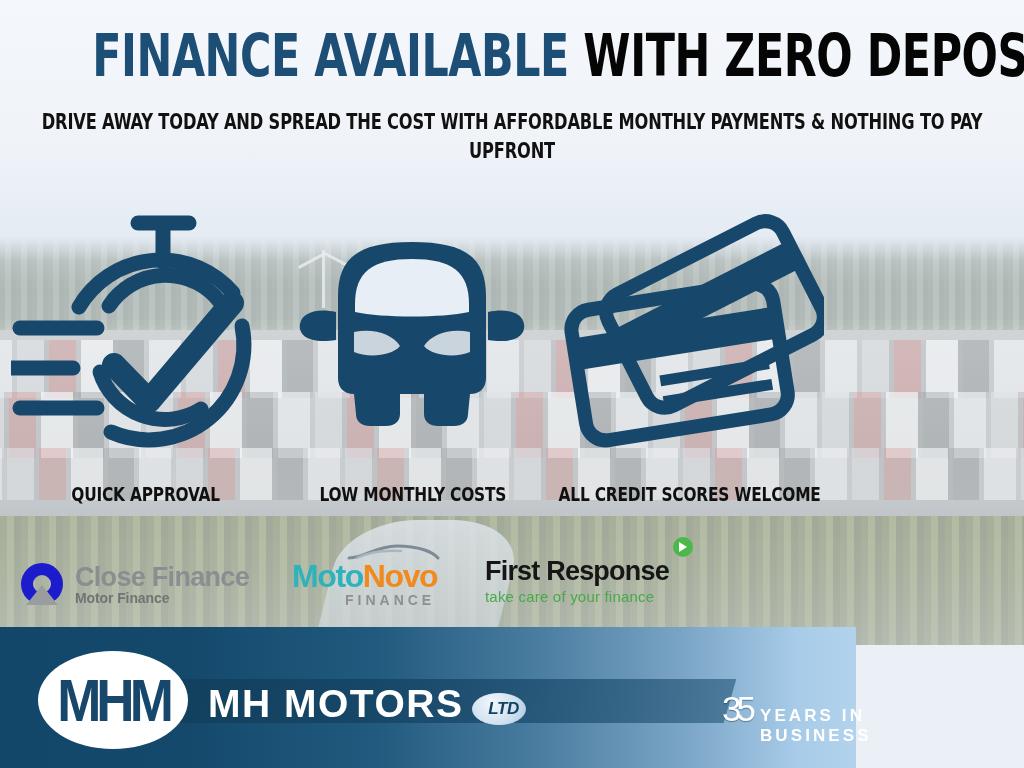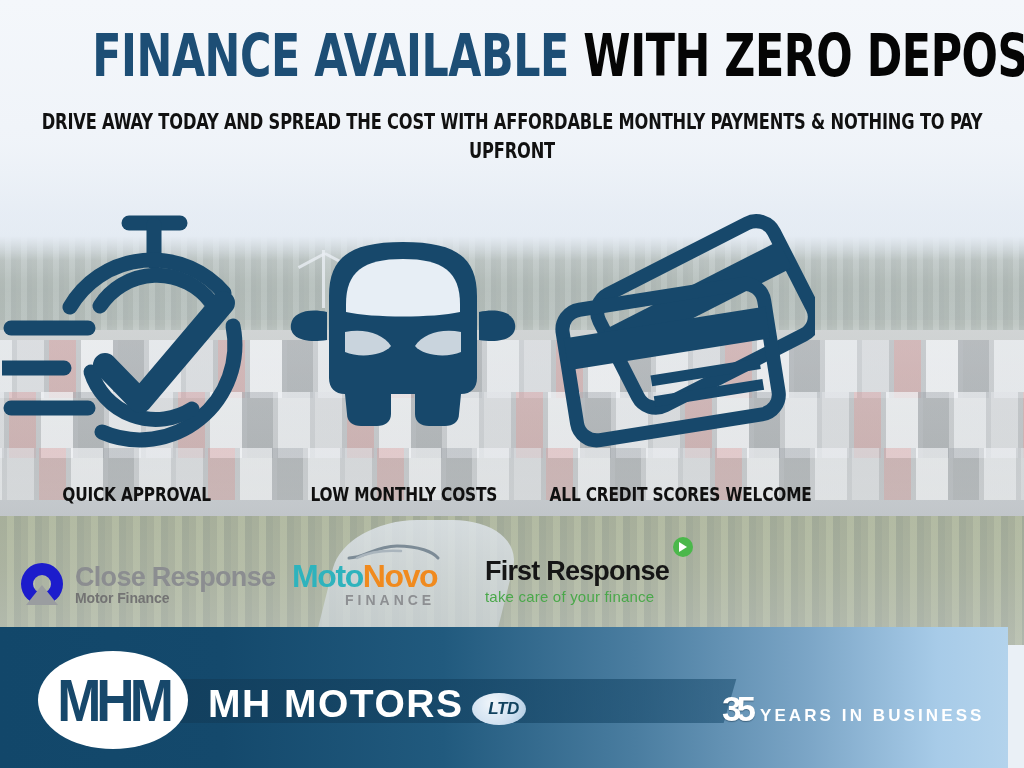--- a/index.html
+++ b/index.html
@@ -142,21 +142,21 @@
     font-size: 21px;
     line-height: 1.38;
     font-weight: 700;
     letter-spacing: -0.2px;
     font-family: "DejaVu Sans Condensed", "Liberation Sans Narrow", "Liberation Sans", sans-serif;
   }
 
   
   .features {
     position: absolute;
-    left: 2px; top: 205px;
+    left: 11px; top: 205px;
     width: 824px;
     display: flex;
   }
   .feature {
     flex: 1 1 0;
     display: flex;
     flex-direction: column;
     align-items: center;
   }
   .feature-icon { height: 260px; display: flex; align-items: center; justify-content: center; }
@@ -217,21 +217,21 @@
   }
   .fr-tag {
     font-size: 15px; color: #4aa84a; letter-spacing: 0.2px; margin-top: 1px;
     font-family: "Liberation Sans", sans-serif;
   }
 
   
   .footer {
     position: absolute;
     left: 0; top: 627px;
-    width: 1008px; height: 141px;
+    width: 856px; height: 141px;
     background: linear-gradient(90deg,
       #12476a 0%, #14496c 22%, #215a7e 44%,
       #4a7da0 63%, #7ba5c6 80%, #a7cbe8 93%, #b3d3ec 100%);
   }
   .footer-band {
     position: absolute;
     left: 170px; top: 52px;
     width: 560px; height: 44px;
     background: linear-gradient(90deg, rgba(18,62,92,0.85), rgba(23,74,108,0.55));
     transform: skewX(-16deg);
@@ -279,21 +279,21 @@
     margin-left: 9px;
   }
   .years {
     position: absolute;
     left: 722px; top: 62px;
     display: flex; align-items: baseline;
   }
   .years-num {
     color: #ffffff;
     font-size: 35px;
-    font-weight: 700;
+    font-weight: 400;
     letter-spacing: -5px;
     margin-right: 9px;
     font-family: "Liberation Sans", sans-serif;
     text-shadow: 0 1px 1px rgba(10,40,62,0.45);
   }
   .years-text {
     color: #ffffff;
     font-size: 17px;
     font-weight: 700;
     letter-spacing: 3.1px;
@@ -406,21 +406,21 @@
 
     <div class="lender cb">
       <div class="cb-mark">
         <svg width="48" height="48" viewBox="0 0 48 48">
           <path d="M24 3 A21 21 0 0 0 3 24 A21 21 0 0 0 24 45 A21 21 0 0 0 45 24 A21 21 0 0 0 24 3 Z
                    M24 15 A9 9 0 0 1 33 24 A9 9 0 0 1 24 33 A9 9 0 0 1 15 24 A9 9 0 0 1 24 15 Z" fill="#1c1ccc"></path>
           <path d="M24 25 L40 45 L8 45 Z" fill="#9a9da0"></path>
         </svg>
       </div>
       <div class="cb-text">
-        <div class="cb-name">Close Response</div>
+        <div class="cb-name">Close Finance</div>
         <div class="cb-sub">Motor Finance</div>
       </div>
     </div>
 
     <div class="lender fr">
       <div class="fr-row">
         <span class="fr-name">First Response</span>
         <span class="fr-dot">
           <svg width="9" height="10" viewBox="0 0 9 10">
               <path d="M1 0 L9 5 L1 10 Z" fill="#ffffff"></path>

